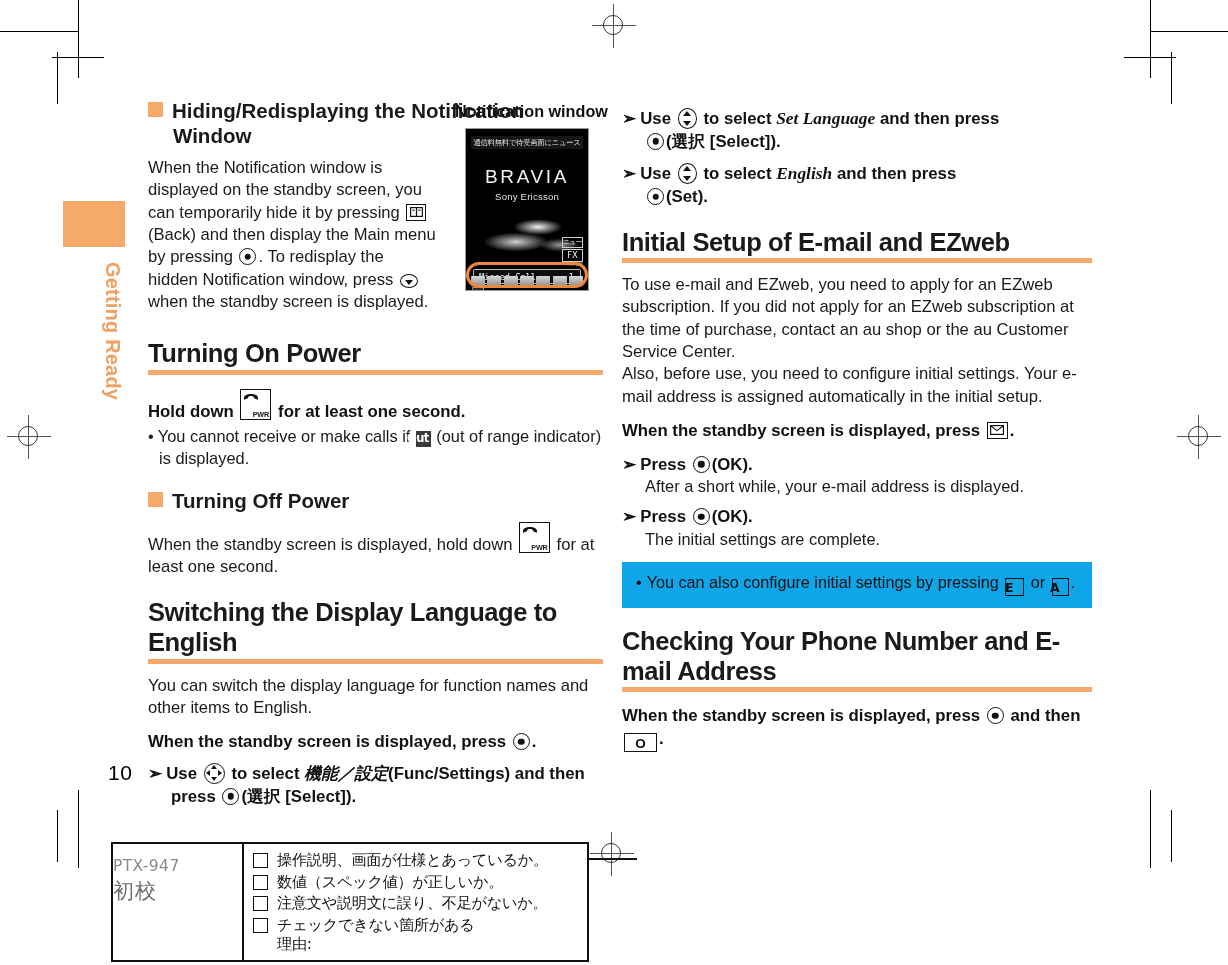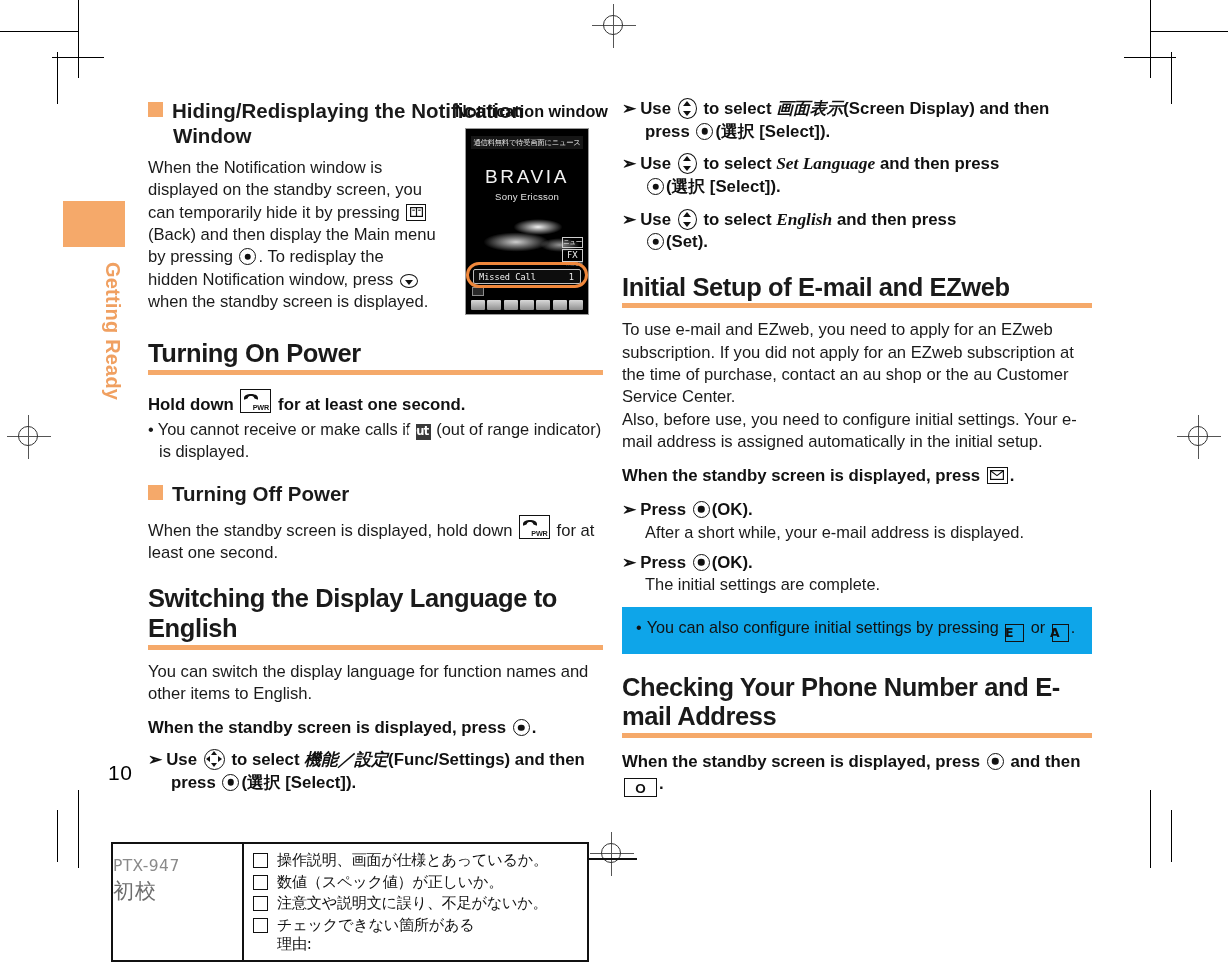--- a/index.html
+++ b/index.html
@@ -322,21 +322,21 @@
   }
   .key-zero {
     width: 33px; height: 19px;
     font-size: 13.5px;
     padding-top: 3px;
     vertical-align: -4px;
     letter-spacing: 0;
   }
   
   .key-pwr {
-    width: 31px; height: 24px;
+    width: 31px; height: 31px;
     border: 1.5px solid #111;
     box-sizing: border-box;
     vertical-align: -3px;
     margin: 0 2px;
     overflow: hidden;
   }
   .key-pwr .hs {
     position: absolute;
     left: 2px; top: 1.5px;
     width: 16px; height: 9px;
@@ -369,21 +369,21 @@
     position: absolute;
     left: 455px; top: 102px;
     font-size: 16.2px;
     font-weight: bold;
     color: #111;
     white-space: nowrap;
   }
   .phone {
     position: absolute;
     left: 465px; top: 128px;
-    width: 124px; height: 187px;
+    width: 124px; height: 163px;
     background: #000;
     border: 1px solid #9a9a9a;
     box-sizing: border-box;
     overflow: hidden;
   }
   .phone .ticker {
     position: absolute;
     left: 5px; top: 7px;
     right: 5px;
     height: 13px;
@@ -688,25 +688,20 @@
     <span></span>
     <span></span>
     <span></span>
     <span></span>
   </div>
 </div>
 <div class="notif-ring"></div>
 
 <div class="col col-right">
 
-  <div class="step"><span class="arrow">➢</span><span>Use</span>
-    <span class="key key-ud"></span>
-    <span>to select</span>
-    <span class="jp">画面表示</span><span>(Screen Display) and then press</span>
-    <span class="key key-ok"></span><span class="jp-norm">(選択 [Select]).</span></div>
 
   <div class="step" style="margin-top:9px;"><span class="arrow">➢</span><span>Use</span>
     <span class="key key-ud"></span>
     <span>to select</span>
     <span class="serif-i">Set Language</span>
     <span>and then press</span><br>
     <span class="key key-ok"></span><span class="jp-norm">(選択 [Select]).</span></div>
 
   <div class="step" style="margin-top:9px;"><span class="arrow">➢</span><span>Use</span>
     <span class="key key-ud"></span>

